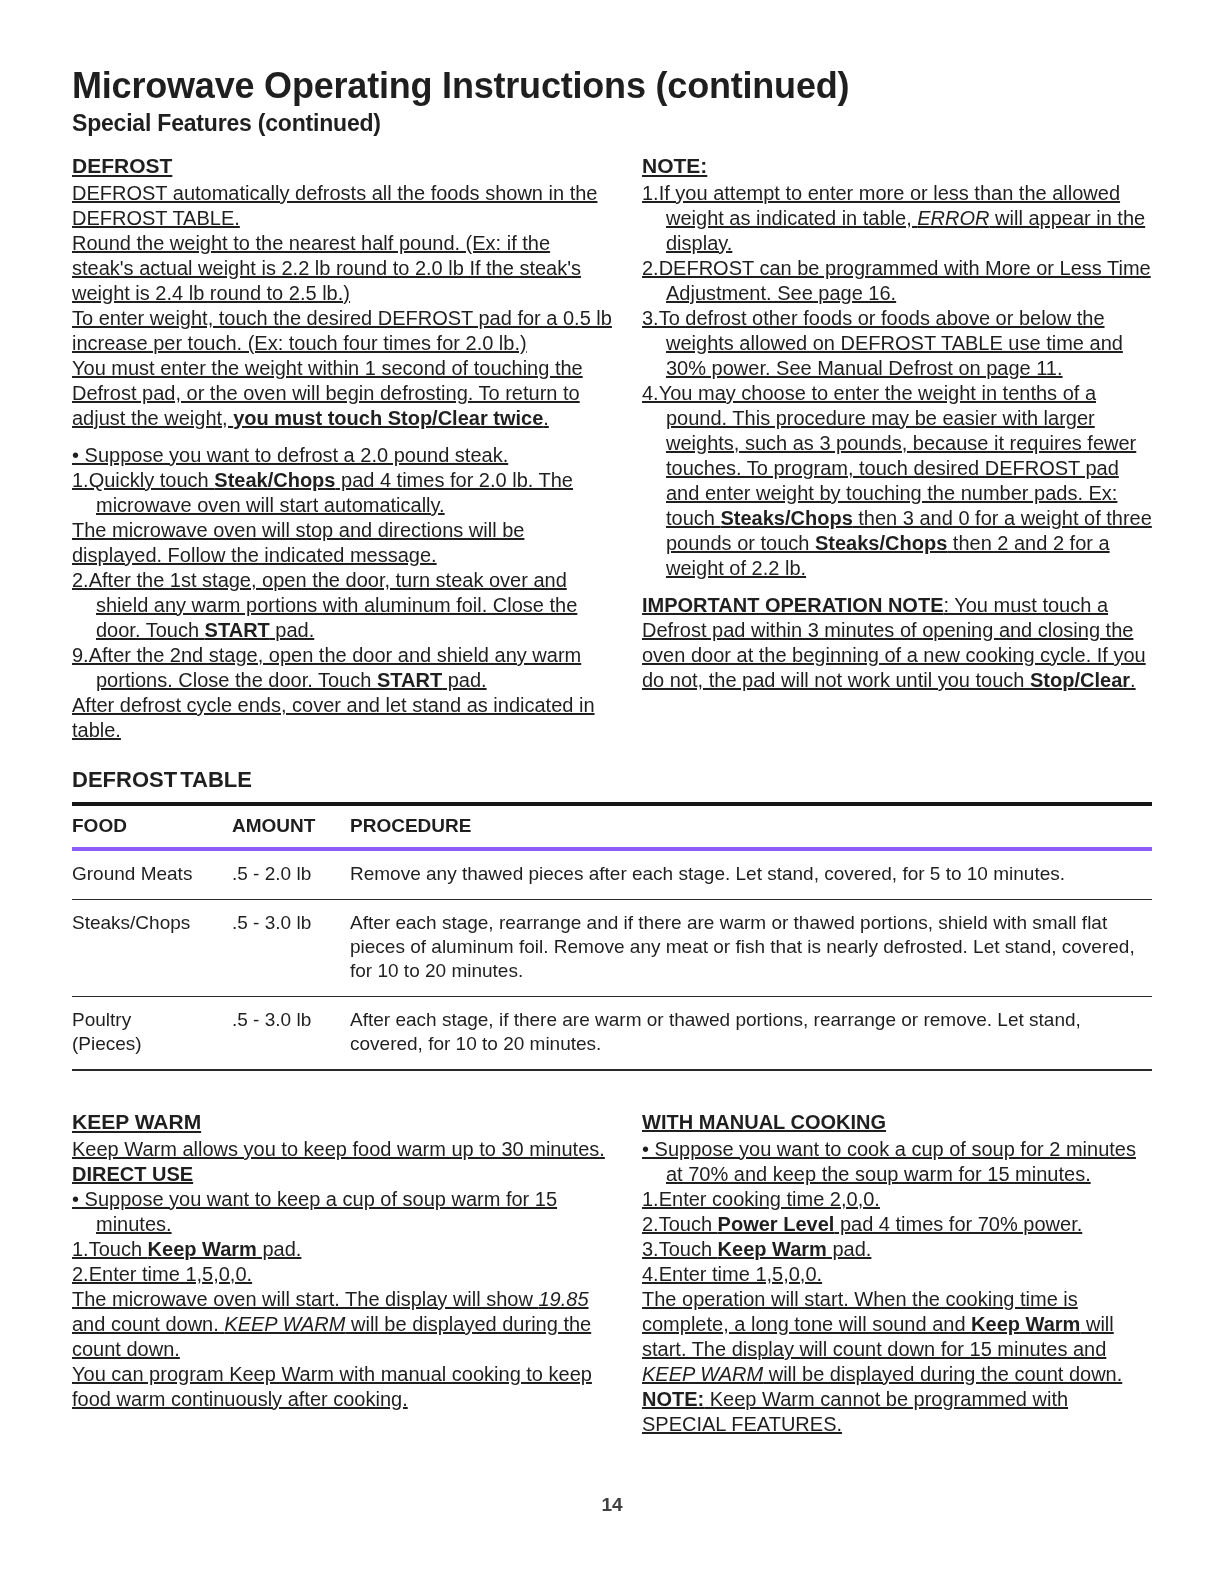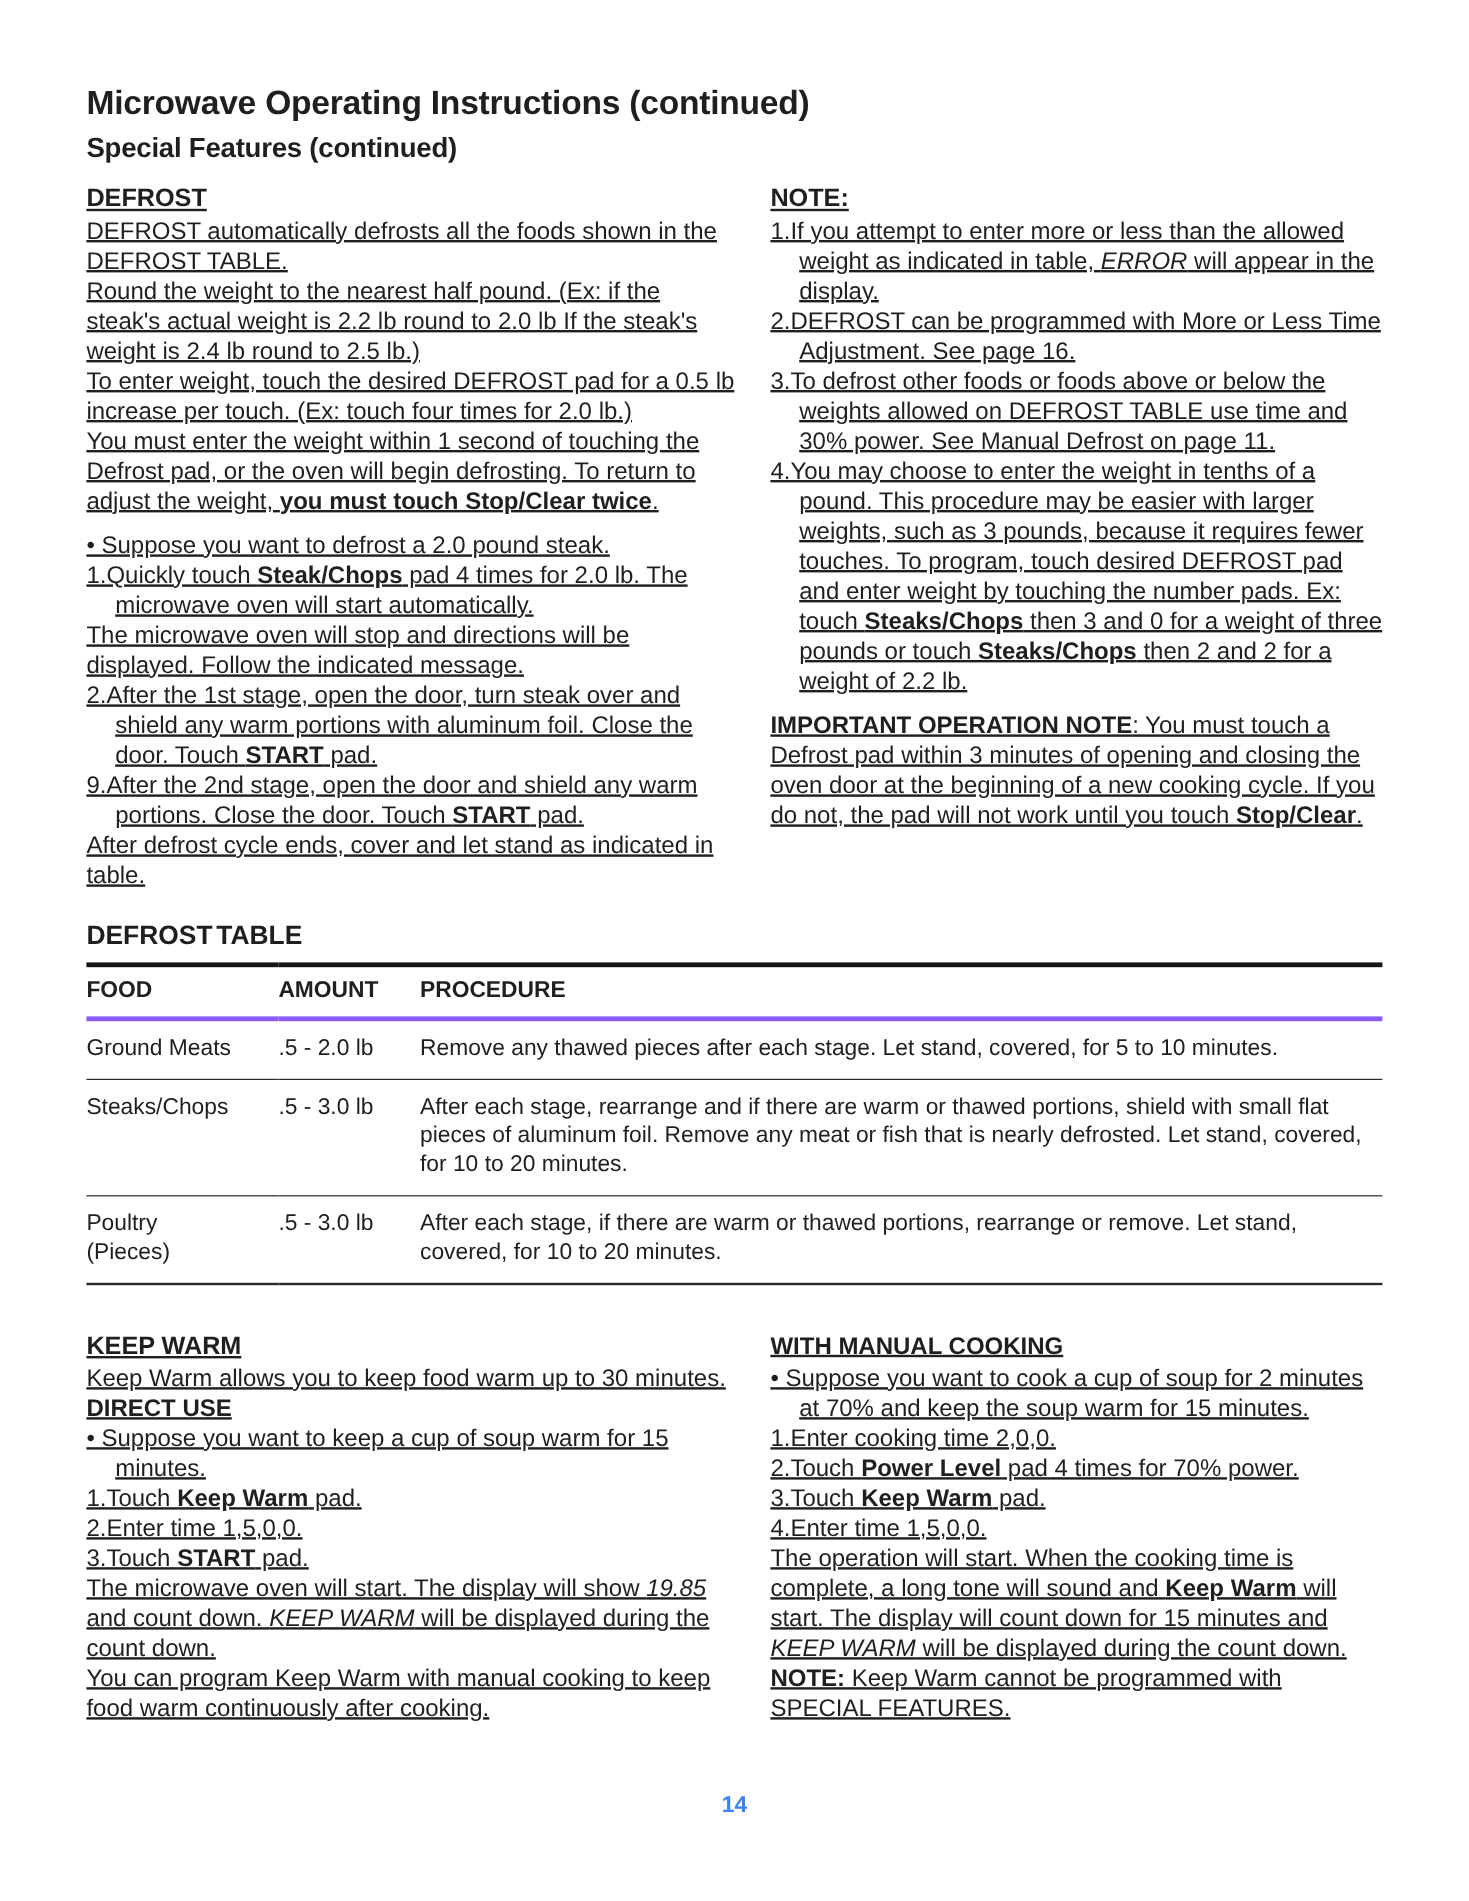--- a/index.html
+++ b/index.html
@@ -7,21 +7,21 @@
     position:relative;
     width:1224px; height:1584px;
     background:#ffffff;
     font-family:"Liberation Sans", sans-serif;
     color:#1f1f1f;
     box-sizing:border-box;
     padding:70px 72px 0 72px;
     overflow:hidden;
   }
   .page-title {
-    font-size:28px; font-weight:bold; letter-spacing:-0.2px;
+    font-size:36px; font-weight:bold; letter-spacing:-0.2px;
     line-height:32px;
   }
   .page-subtitle {
     font-size:23px; font-weight:bold; letter-spacing:-0.2px;
     line-height:28px; margin-top:7px;
   }
   .two-col { display:flex; gap:26px; margin-top:16px;text-decoration:underline; }
   .col-left  { width:544px; flex:none; }
   .col-right { width:510px; flex:none; }
 
@@ -53,21 +53,21 @@
     padding:11px 10px 13px 0;
   }
   table.defrost tbody tr + tr td { border-top:1.5px solid #2a2a2a; }
   .col-food   { width:150px; }
   .col-amount { width:108px; }
   .food-cell  { white-space:pre-line; }
 
   .keepwarm-row { margin-top:38px; }
   .page-number {
     position:absolute; left:0; right:0; top:1494px;
-    text-align:center; font-size:19px; font-weight:bold; color:#3b82f6;
+    text-align:center; font-size:19px; font-weight:bold; color:#404040;
   }
 </style>
 </head>
 <body>
 
 <div class="page">
 
   <div class="page-title">Microwave Operating Instructions (continued)</div>
   <div class="page-subtitle">Special Features (continued)</div>
 
@@ -132,21 +132,20 @@
 
   <div class="two-col keepwarm-row">
     <div class="col-left">
       <div class="sec-heading">KEEP WARM</div>
       <div>
           <div class="para"><span>Keep Warm allows you to keep food warm up to 30 minutes.</span></div>
           <div class="para"><span class="b">DIRECT USE</span></div>
           <div class="para hang"><span>•  Suppose you want to keep a cup of soup warm for 15 minutes.</span></div>
           <div class="para hang"><span>1.Touch </span><span class="b">Keep Warm</span><span> pad.</span></div>
           <div class="para hang"><span>2.Enter time 1,5,0,0.</span></div>
-          <div class="para hang"><span>3.Touch </span><span class="b">START</span><span> pad.</span></div>
           <div class="para"><span>The microwave oven will start. The display will show </span><span class="i">19.85</span><span> and count down. </span><span class="i">KEEP WARM</span><span> will be displayed during the count down.</span></div>
           <div class="para"><span>You can program Keep Warm with manual cooking to keep food warm continuously after cooking.</span></div>
         </div>
     </div>
     <div class="col-right">
       <div class="sec-heading" style="font-size:20px;">WITH MANUAL COOKING</div>
       <div>
           <div class="para hang"><span>•  Suppose you want to cook a cup of soup for 2 minutes at 70% and keep the soup warm for 15 minutes.</span></div>
           <div class="para hang"><span>1.Enter cooking time 2,0,0.</span></div>
           <div class="para hang"><span>2.Touch </span><span class="b">Power Level</span><span> pad 4 times for 70% power.</span></div>

